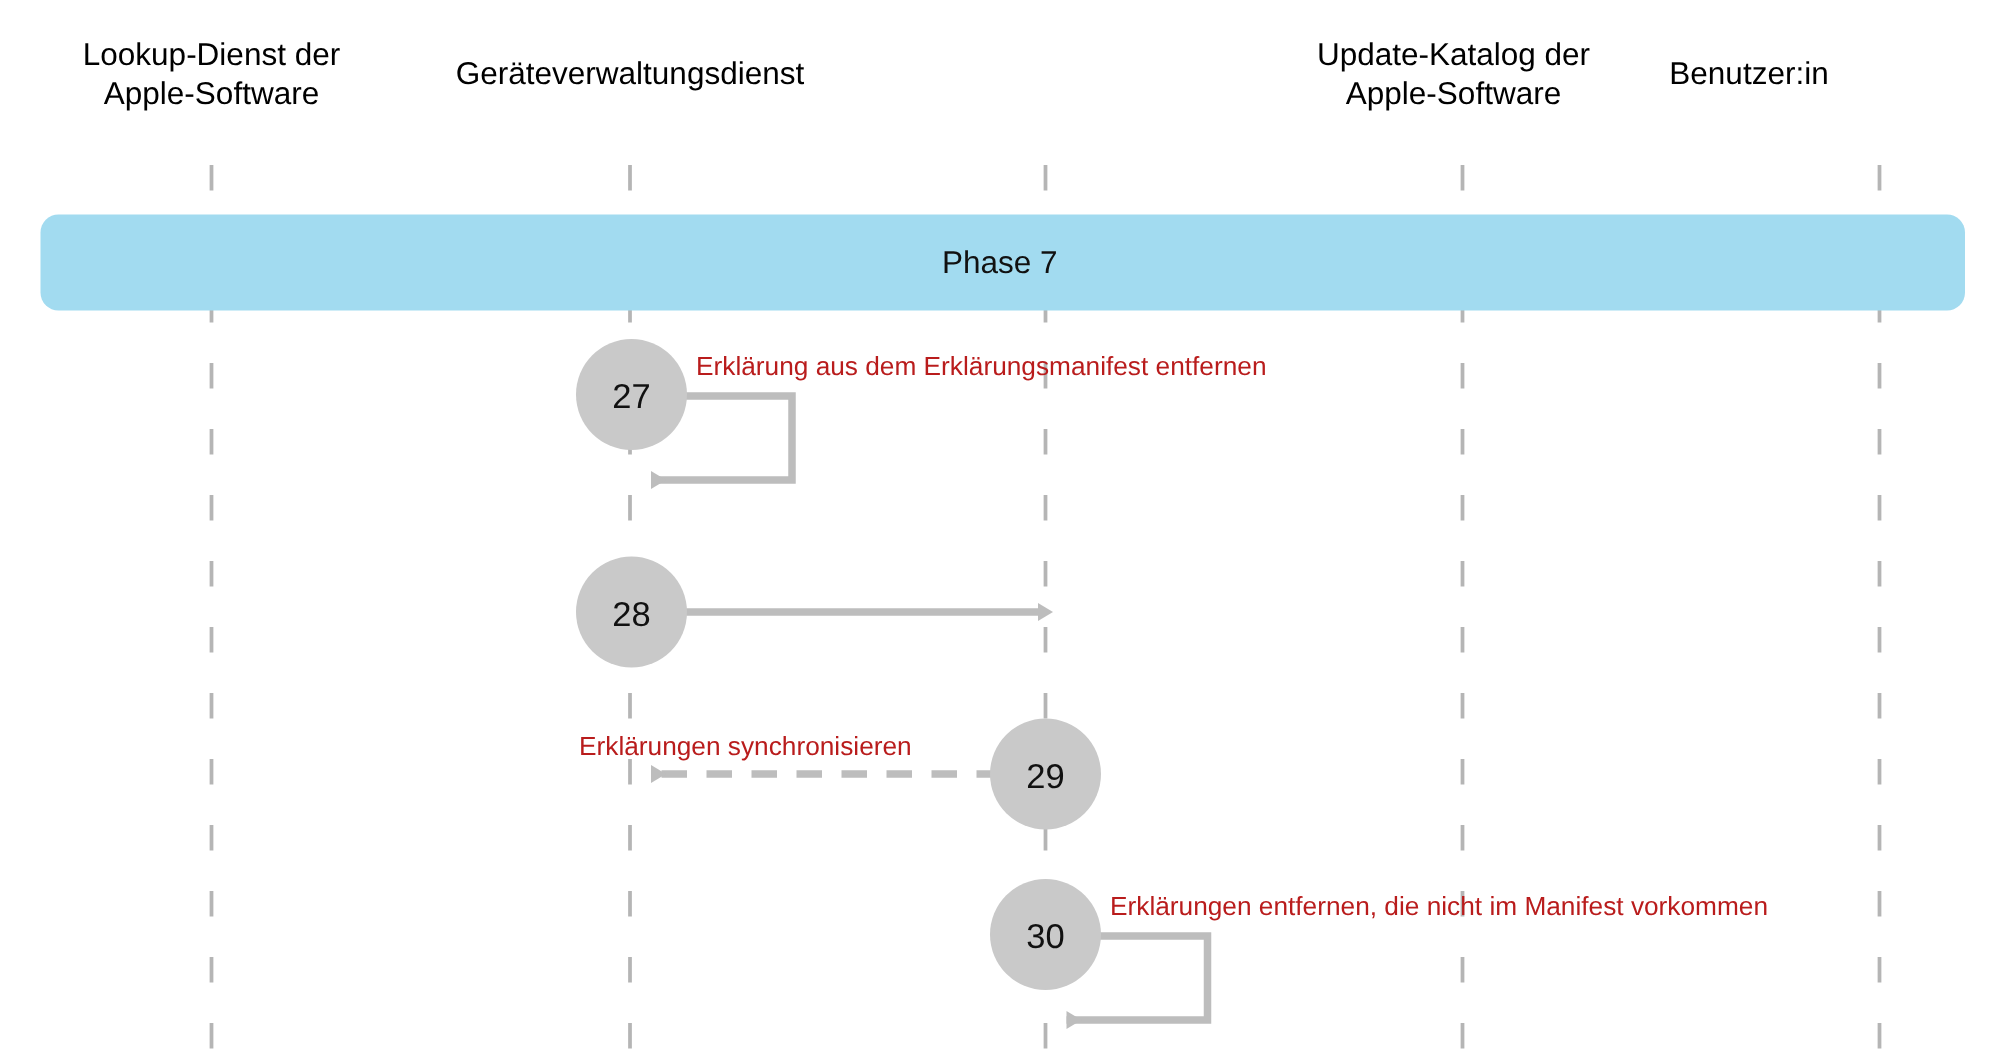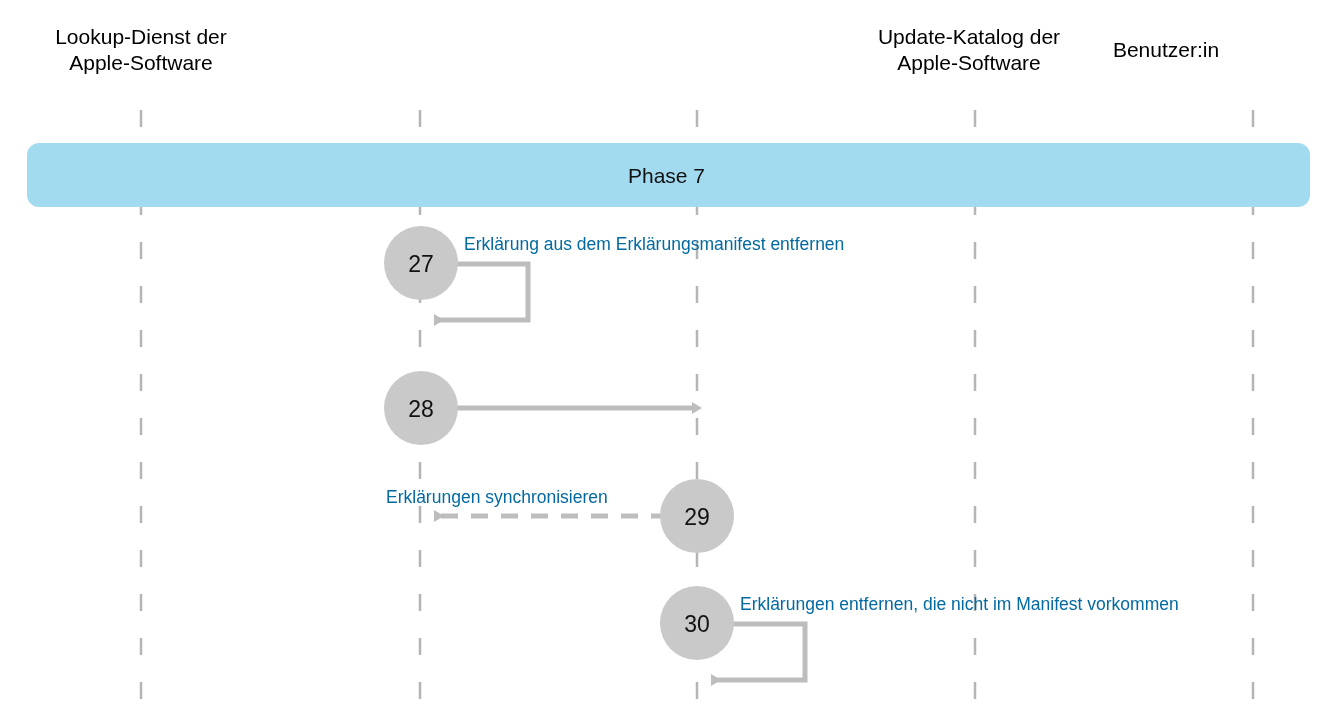--- a/index.html
+++ b/index.html
@@ -13,35 +13,36 @@
   .hdr{
     position:absolute;text-align:center;color:#000;
     font-size:21px;line-height:26px;font-weight:400;
     white-space:pre-line;
   }
   .phase-label{
     position:absolute;color:#111;font-size:21px;
     text-align:center;white-space:nowrap;
   }
   .msg-label{
-    position:absolute;color:#0369a1;font-size:17.5px;
+    position:absolute;color:#b91c1c;font-size:17.5px;
     white-space:nowrap;
   }
   .seq-num{
     font-size:23px;fill:#111;
     font-family:"Liberation Sans","DejaVu Sans",sans-serif;
   }
 </style>
 </head>
 <body>
 
 <div id="stage">
 
   <div class="hdr" style="left:0px;top:24px;width:282px;">Lookup-Dienst der
 Apple-Software</div>
+  <div class="hdr" style="left:260px;top:37px;width:320px;">Geräteverwaltungsdienst</div>
   <div class="hdr" style="left:828px;top:24px;width:282px;">Update-Katalog der
 Apple-Software</div>
   <div class="hdr" style="left:1066px;top:37px;width:200px;">Benutzer:in</div>
 
   <svg id="diagram" viewBox="0 0 1333 705" xmlns="http://www.w3.org/2000/svg">
     <defs>
       <marker id="arrowLeft" markerWidth="12" markerHeight="12" refX="10" refY="6" orient="auto" markerUnits="userSpaceOnUse">
         <path d="M10,0 L10,12 L0,6 Z" fill="#bdbdbd"></path>
       </marker>
       <marker id="arrowRight" markerWidth="12" markerHeight="12" refX="2" refY="6" orient="auto" markerUnits="userSpaceOnUse">

